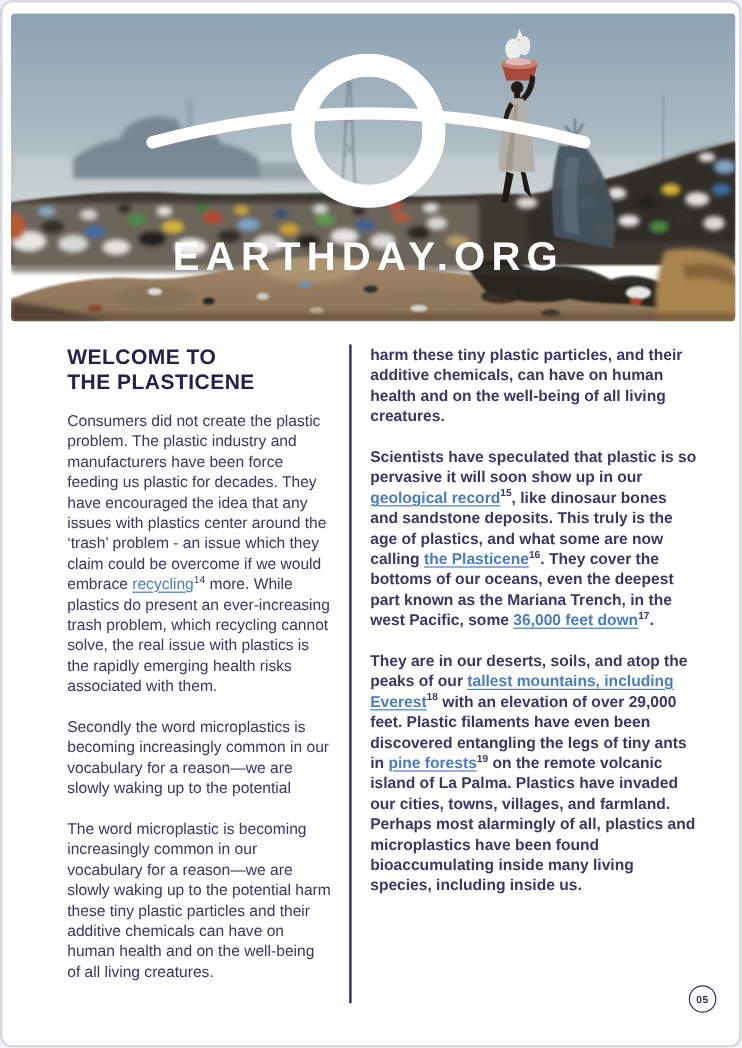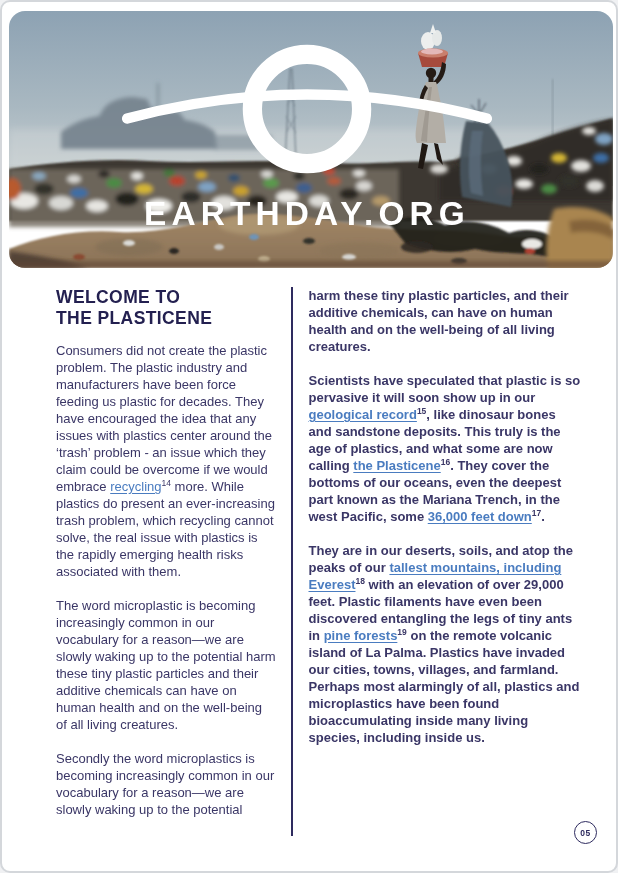--- a/index.html
+++ b/index.html
@@ -19,21 +19,21 @@
     width:618px;height:873px;
     background:#fff;
     border:2px solid #d4d7db;
     border-radius:10px;
     overflow:hidden;
   }
   .photo{
     position:absolute;
     left:7px;top:9px;
     width:604px;height:257px;
-    border-radius:16px;
+    border-radius:4px;
     overflow:hidden;
   }
   .photo svg{display:block;width:100%;height:100%;}
   .logo{
     position:absolute;
     top:8px;right:4px;
     width:62px;height:40px;
   }
   .content{
     position:absolute;
@@ -274,22 +274,22 @@
   </div>
 
   <div class="content">
     <div class="col-left">
       <h1>
         <span>WELCOME TO</span>
         <span>THE PLASTICENE</span>
       </h1>
       <div>
           <p><span>Consumers did not create the plastic problem. The plastic industry and manufacturers have been force feeding us plastic for decades. They have encouraged the idea that any issues with plastics center around the ‘trash’ problem - an issue which they claim could be overcome if we would embrace </span><a href="#">recycling</a><sup>14</sup><span> more. While plastics do present an ever-increasing trash problem, which recycling cannot solve, the real issue with plastics is the rapidly emerging health risks associated with them.</span></p>
+          <p><span>Secondly the word microplastics is becoming increasingly common in our vocabulary for a reason—we are slowly waking up to the potential</span></p>
           <p><span>The word microplastic is becoming increasingly common in our vocabulary for a reason—we are slowly waking up to the potential harm these tiny plastic particles and their additive chemicals can have on human health and on the well-being of all living creatures.</span></p>
-          <p><span>Secondly the word microplastics is becoming increasingly common in our vocabulary for a reason—we are slowly waking up to the potential</span></p>
         </div>
     </div>
 
     <div class="v-divider"></div>
 
     <div class="col-right">
       <div>
           <p><span>harm these tiny plastic particles, and their additive chemicals, can have on human health and on the well-being of all living creatures.</span></p>
           <p><span>Scientists have speculated that plastic is so pervasive it will soon show up in our </span><a href="#">geological record</a><sup>15</sup><span>, like dinosaur bones and sandstone deposits. This truly is the age of plastics, and what some are now calling </span><a href="#">the Plasticene</a><sup>16</sup><span>. They cover the bottoms of our oceans, even the deepest part known as the Mariana Trench, in the west Pacific, some </span><a href="#">36,000 feet down</a><sup>17</sup><span>.</span></p>
           <p><span>They are in our deserts, soils, and atop the peaks of our </span><a href="#">tallest mountains, including Everest</a><sup>18</sup><span> with an elevation of over 29,000 feet. Plastic filaments have even been discovered entangling the legs of tiny ants in </span><a href="#">pine forests</a><sup>19</sup><span> on the remote volcanic island of La Palma. Plastics have invaded our cities, towns, villages, and farmland. Perhaps most alarmingly of all, plastics and microplastics have been found bioaccumulating inside many living species, including inside us.</span></p>

